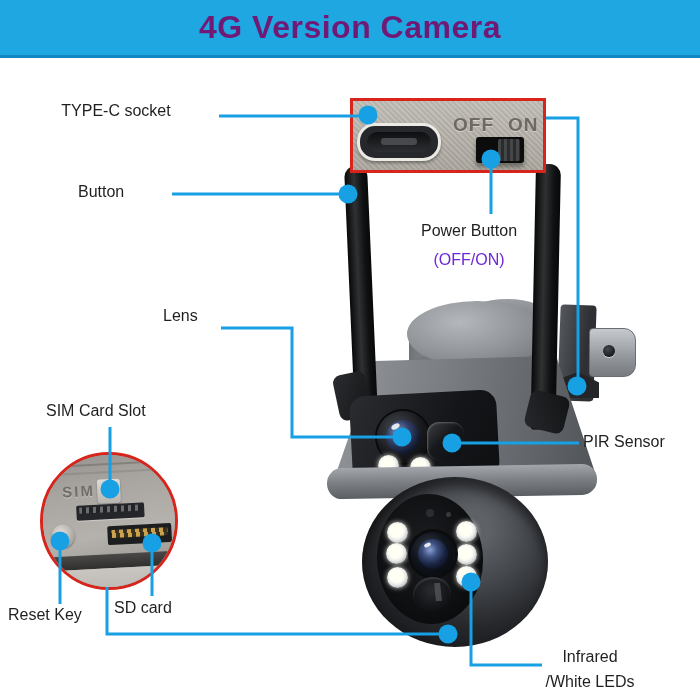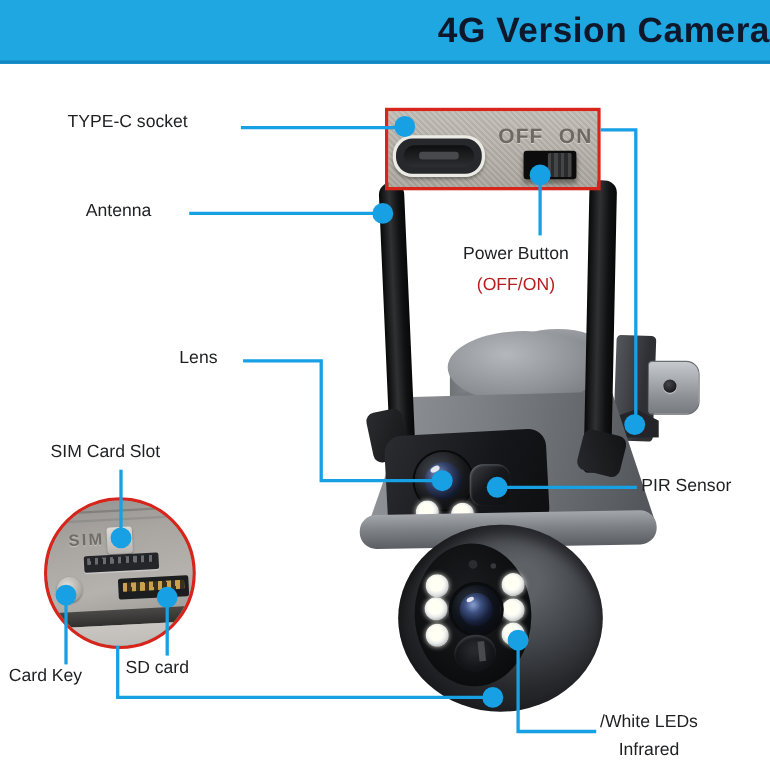--- a/index.html
+++ b/index.html
@@ -2,29 +2,29 @@
 <html><head>
 <meta charset="utf-8">
 <style>
   html,body{margin:0;padding:0;background:#fff;}
   #canvas{position:relative;width:700px;height:700px;background:#ffffff;overflow:hidden;
           font-family:"Liberation Sans",sans-serif;color:#1e1f21;}
   .abs{position:absolute;}
 
   
   .banner{left:0;top:0;width:700px;height:55px;background:#1fa7e1;border-bottom:3px solid #1286c0;}
-  .banner h1{margin:0;height:58px;line-height:55px;text-align:right;font-size:32px;font-weight:700;color:#0f172a;letter-spacing:.5px;}
+  .banner h1{margin:0;height:58px;line-height:55px;text-align:center;font-size:32px;font-weight:700;color:#701a75;letter-spacing:.5px;}
 
   
   .lbl{font-size:16px;white-space:nowrap;color:#1e1f21;}
   .lbl-typec{left:2px;top:98px;width:228px;text-align:center;line-height:25px;}
   .lbl-antenna{left:78px;top:183px;}
   .lbl-power{left:393px;top:216px;width:152px;text-align:center;line-height:29px;}
-  .red-text{color:#b91c1c;}
-  .lbl-lens{left:163px;top:317px;}
+  .red-text{color:#6d28d9;}
+  .lbl-lens{left:163px;top:307px;}
   .lbl-sim{left:46px;top:402px;}
   .lbl-pir{left:583px;top:433px;}
   .lbl-reset{left:8px;top:606px;}
   .lbl-sd{left:114px;top:599px;}
   .lbl-ir{left:488px;top:644px;width:204px;text-align:center;line-height:25px;}
 
   
   #leaders{left:0;top:0;width:700px;height:700px;pointer-events:none;z-index:30;}
   #leaders polyline{fill:none;stroke:#17a0e3;stroke-width:3;}
   #leaders circle{fill:#17a0e3;}
@@ -232,28 +232,28 @@
     <circle cx="110" cy="489" r="9.5"></circle>
     <circle cx="60" cy="541" r="9.5"></circle>
     <circle cx="152" cy="543" r="9.5"></circle>
     <circle cx="448" cy="634" r="9.5"></circle>
     <circle cx="471" cy="582" r="9.5"></circle>
   </svg>
 
   <div class="abs lbl lbl-typec">
     <div>TYPE-C socket</div>
   </div>
-  <div class="abs lbl lbl-antenna">Antenna</div>
+  <div class="abs lbl lbl-antenna">Button</div>
   <div class="abs lbl lbl-power">
     <div>Power Button</div>
     <div class="red-text">(OFF/ON)</div>
   </div>
   <div class="abs lbl lbl-lens">Lens</div>
   <div class="abs lbl lbl-pir">PIR Sensor</div>
   <div class="abs lbl lbl-sim">SIM Card Slot</div>
-  <div class="abs lbl lbl-reset">Card Key</div>
+  <div class="abs lbl lbl-reset">Reset Key</div>
   <div class="abs lbl lbl-sd">SD card</div>
   <div class="abs lbl lbl-ir">
+    <div>Infrared</div>
     <div>/White LEDs</div>
-    <div>Infrared</div>
   </div>
 
 </div>
 
 </body></html>

